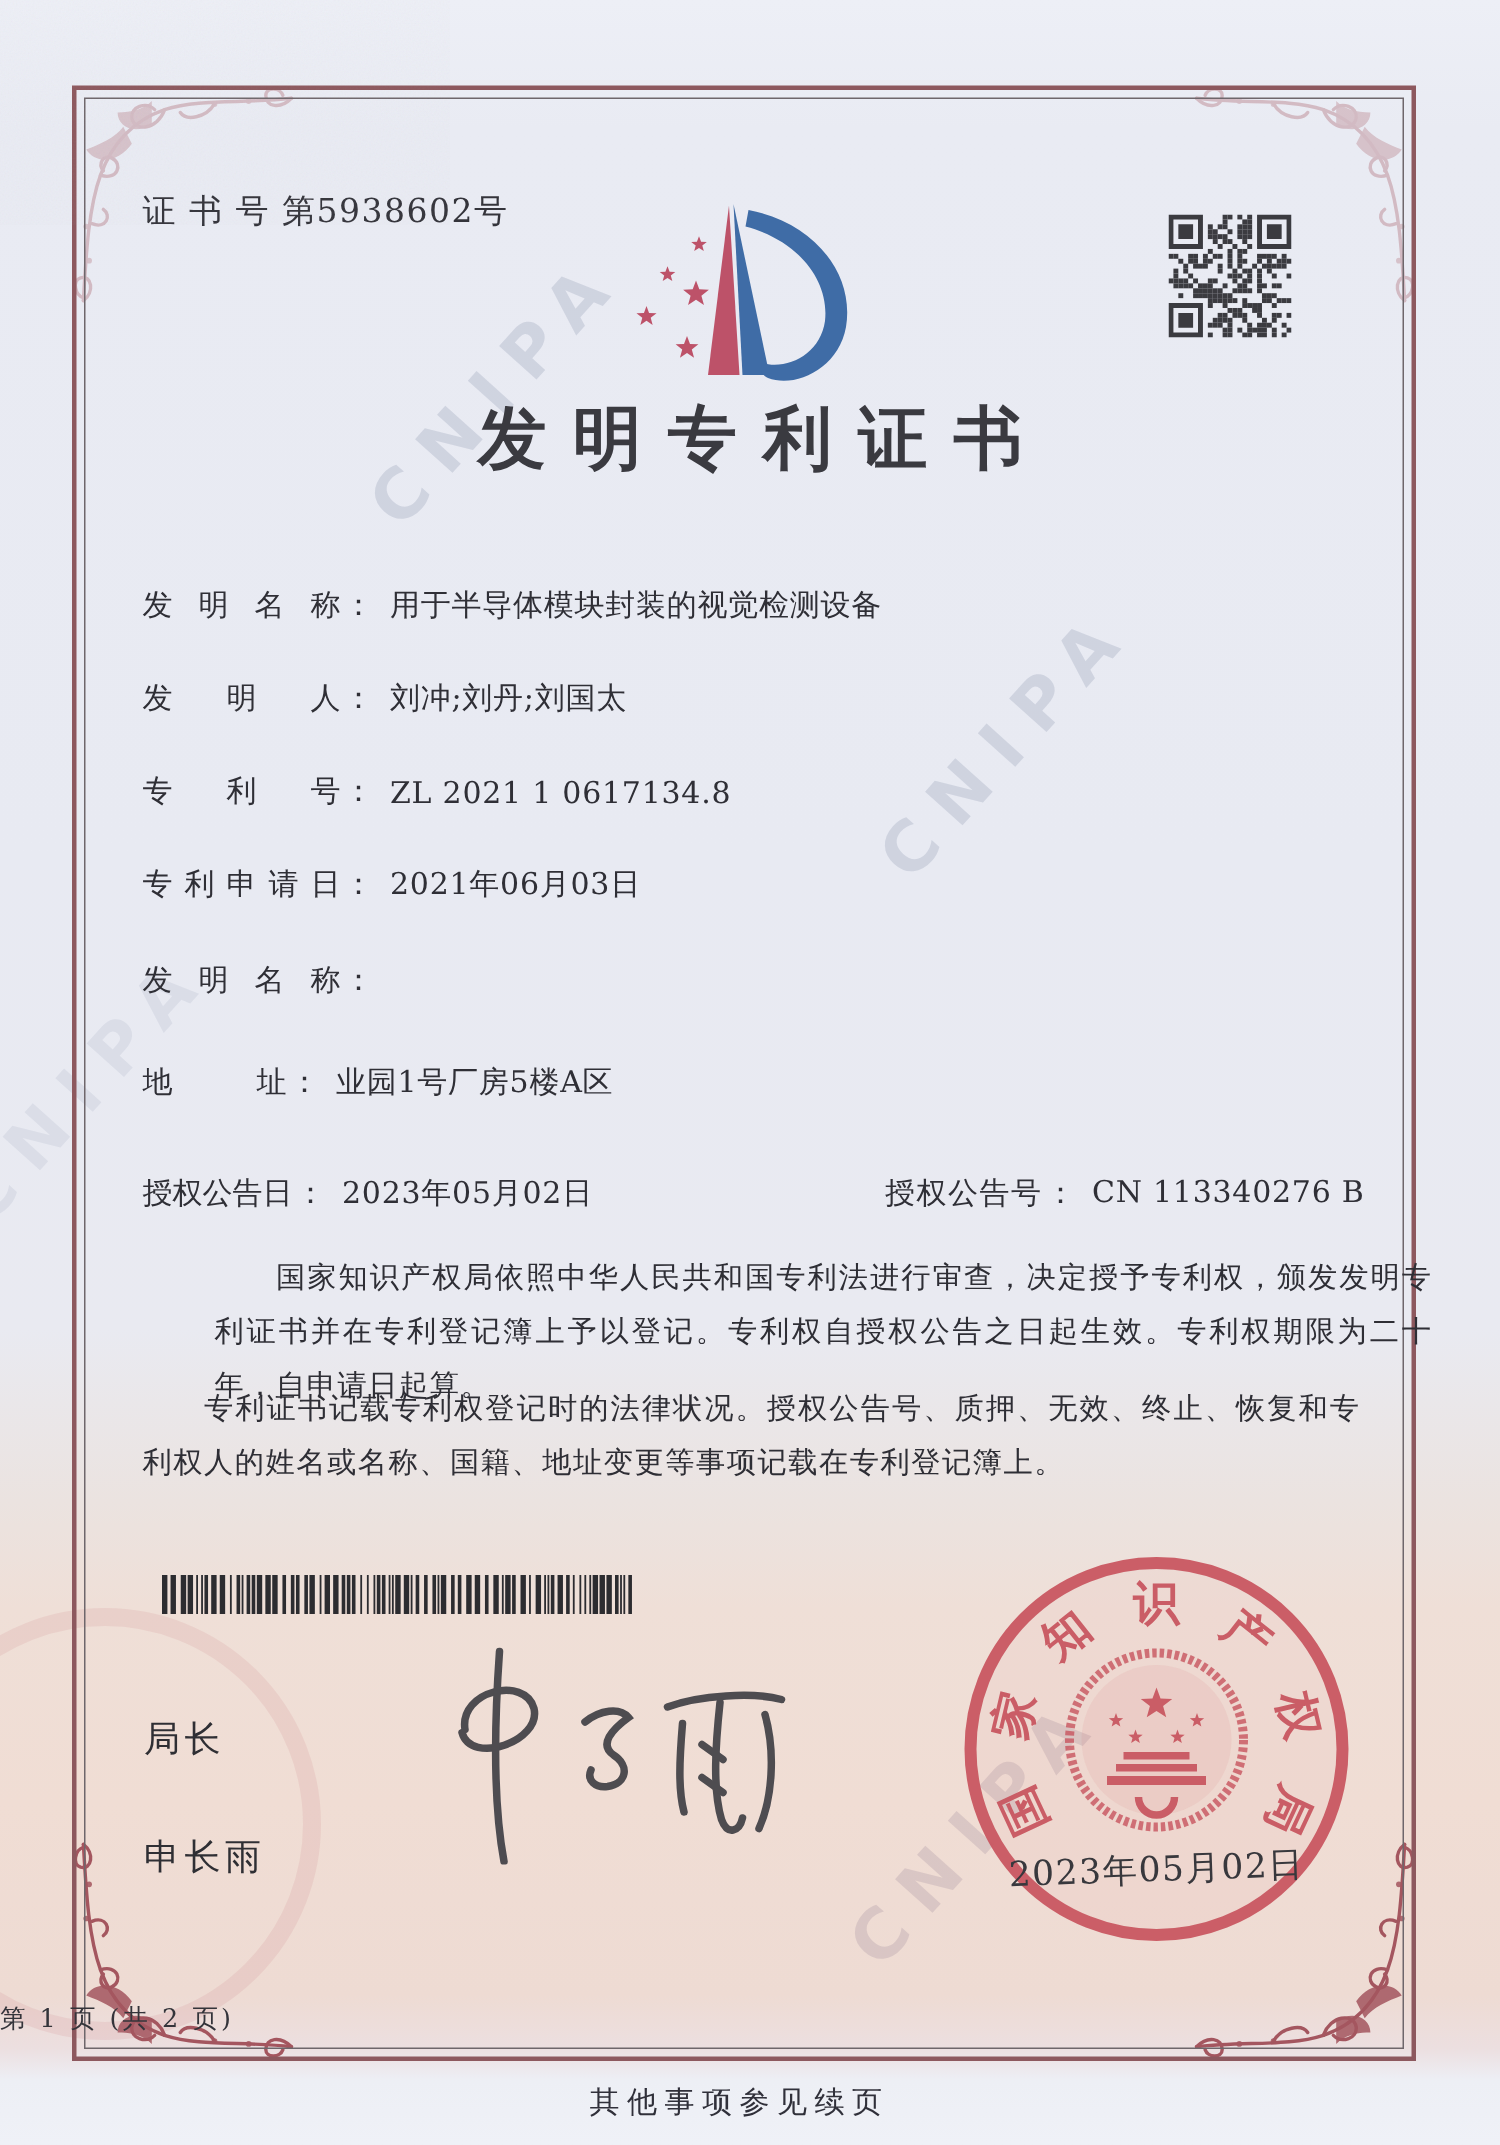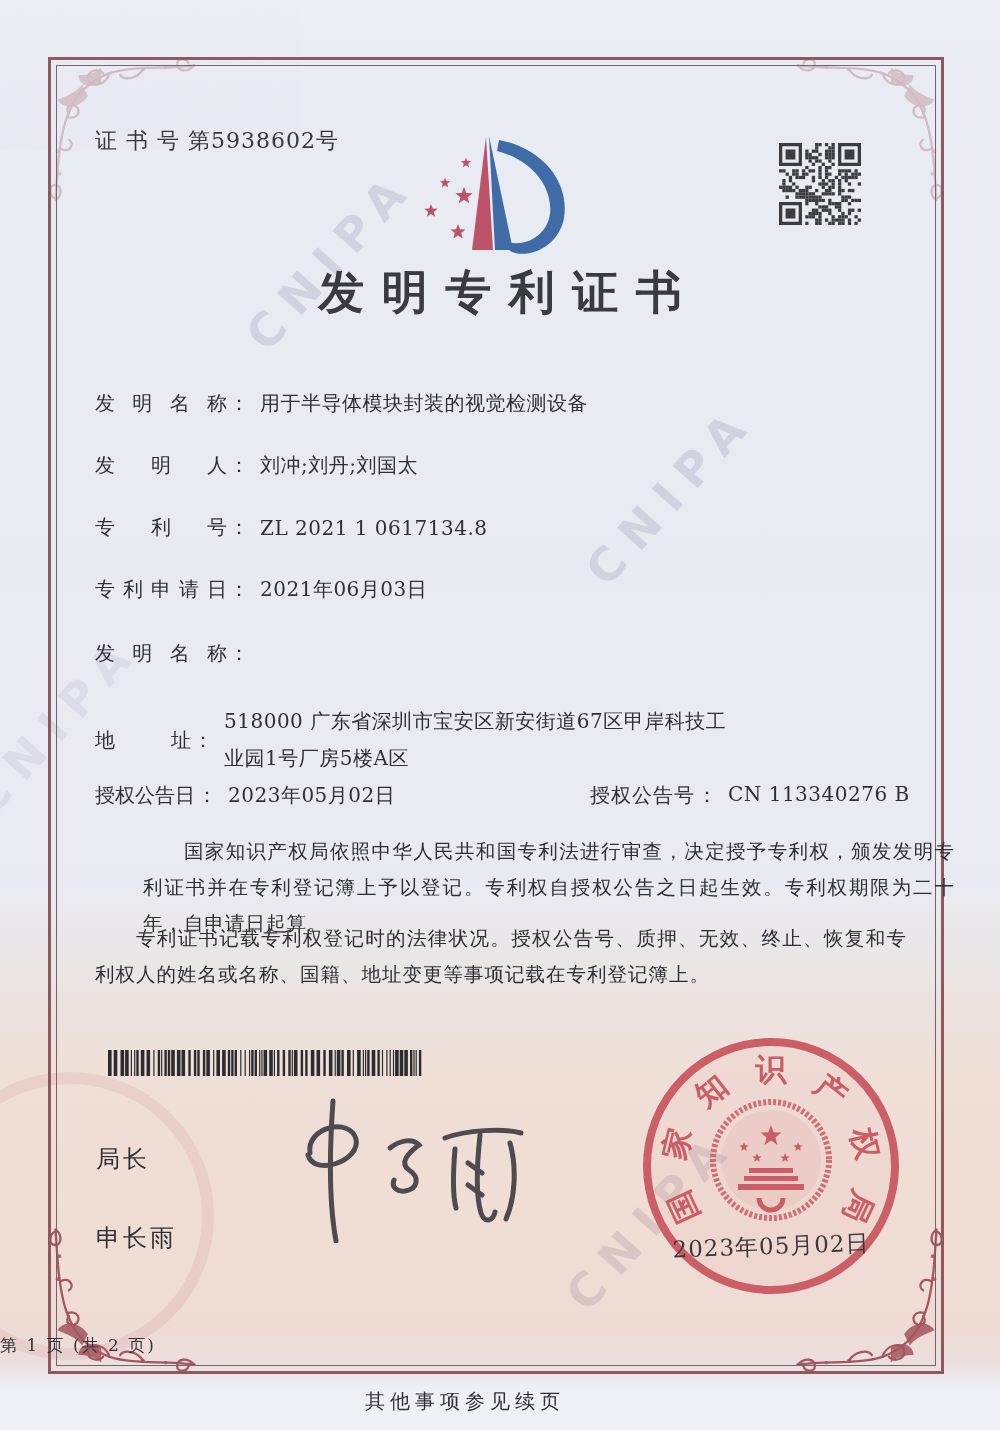--- a/index.html
+++ b/index.html
@@ -62,21 +62,21 @@
     font-family:Liberation Sans, sans-serif;color:#2f2f34;margin-top:28px;}
   .signature{position:absolute;left:240px;top:1093px;width:290px;height:150px;}
   .seal{position:absolute;left:633px;top:1028px;width:276px;height:276px;z-index:5;opacity:.93;}
   .seal-ch{font-size:31px;font-weight:700;fill:#c8545e;text-anchor:middle;
     dominant-baseline:central;font-family:"DejaVu Serif","Liberation Serif",serif;}
   .seal-date{position:absolute;left:633px;top:1231px;width:276px;text-align:center;z-index:6;
     font-size:23px;letter-spacing:1px;color:#38383d;transform:rotate(-2deg);}
   .page-ind{position:absolute;left:0;top:1334px;width:930px;text-align:left;
     font-size:17px;letter-spacing:2px;color:#34343a;}
   .footer-note{position:absolute;left:0;top:1388px;width:930px;text-align:center;
-    font-size:20px;letter-spacing:5px;color:#30303a;}
+    font-size:20px;letter-spacing:5px;color:#30303a;padding-left:28px;}
   .hidden-defs{position:absolute;width:0;height:0;}
 </style>
 </head>
 <body>
 
 <div class="page">
 
   <svg class="hidden-defs" aria-hidden="true">
     <defs>
       <symbol id="flourish" viewBox="0 0 160 160">
@@ -382,21 +382,20 @@
       <span class="fvalue">2021年06月03日</span>
     </div>
     <div class="row" style="top:640px">
       <span class="flabel w132">发明名称</span>
         <span class="colon">：</span>
     </div>
     <div class="row" style="top:703px">
       <span class="flabel w96">地址</span>
         <span class="colon">：</span>
       <span class="fvalue addr-lines">
-        <div>518000 广东省深圳市宝安区新安街道67区甲岸科技工</div>
         <div>业园1号厂房5楼A区</div>
       </span>
     </div>
     <div class="row" style="top:782px;right:0">
       <span class="flabel2">授权公告日</span>
         <span class="colon">：</span>
       <span class="fvalue">2023年05月02日</span>
       <span class="grant2">
         <span class="flabel2">授权公告号</span>
           <span class="colon">：</span>

